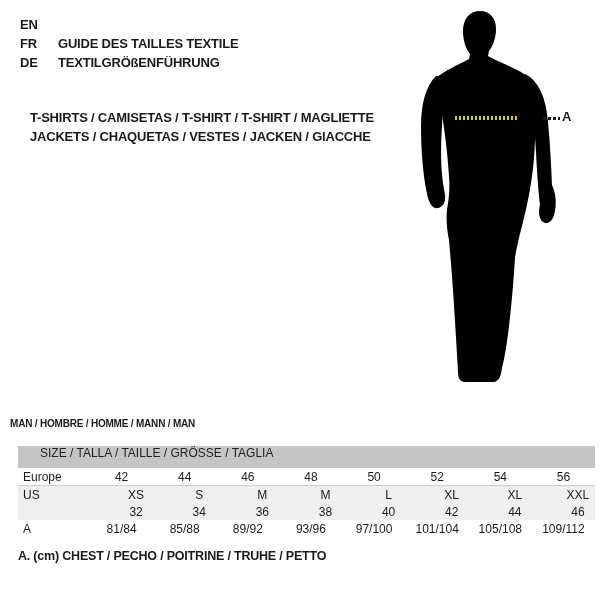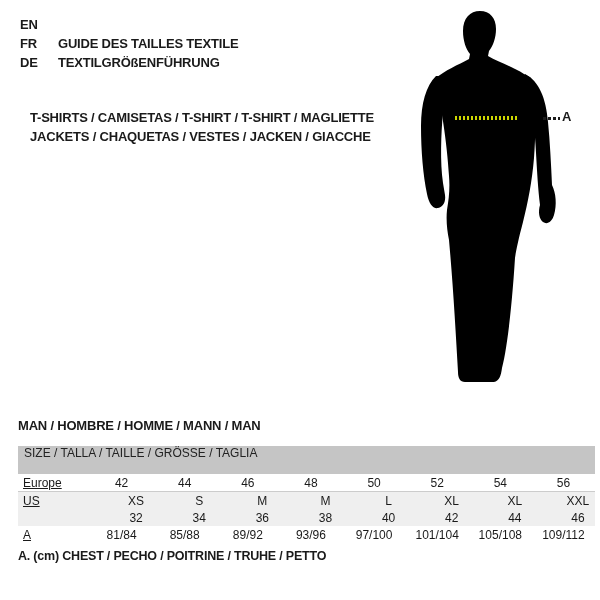--- a/index.html
+++ b/index.html
@@ -18,30 +18,30 @@
   
   .figure-svg{position:absolute;left:402px;top:6px;z-index:1;}
   .sil{fill:var(--sil,#000);}
   .dash-on-body{position:absolute;left:455px;top:116px;width:62px;height:4px;z-index:2;
     background:repeating-linear-gradient(90deg,var(--dash-on,#ccd600) 0 2px,transparent 2px 4px);}
   .dash-callout{position:absolute;left:543px;top:117px;width:17px;height:3px;z-index:2;
     background:repeating-linear-gradient(90deg,var(--dash-out,#1a1a1a) 0 3px,transparent 3px 5px);}
   .measure-label{position:absolute;left:562px;top:109px;z-index:2;
     font-size:13px;font-weight:700;}
   
-  .section-heading{position:absolute;left:18px;top:418px;
-    font-weight:700;font-size:13px;letter-spacing:-0.2px;}
+  .section-heading{position:absolute;left:10px;top:418px;
+    font-weight:700;font-size:10px;letter-spacing:-0.2px;}
   
   .size-table{position:absolute;left:18px;top:446px;width:577px;font-size:12px;}
-  .st-header{background:var(--header-bg,#c5c5c5);height:28px;line-height:15px;
-    padding-left:6px;color:#222;}
+  .st-header{background:var(--header-bg,#c5c5c5);height:22px;line-height:15px;
+    padding-left:22px;color:#222;}
   .st-row{display:flex;height:17px;align-items:center;}
   .st-row:nth-child(1){border-bottom:1px solid #ccc;}
   .st-row:nth-child(2),.st-row:nth-child(3){background:var(--shade,#efefef);gap:29px;}
-  .st-label{width:72px;padding-left:5px;box-sizing:border-box;text-decoration:underline;}
+  .st-label{width:72px;padding-left:5px;box-sizing:border-box;}
   .st-val{flex:1;text-align:center;}
   
   .footnote{position:absolute;left:18px;top:549px;
     font-weight:700;font-size:12.5px;letter-spacing:-0.2px;}
 </style>
 </head>
 <body>
 
 <div class="page">
 

